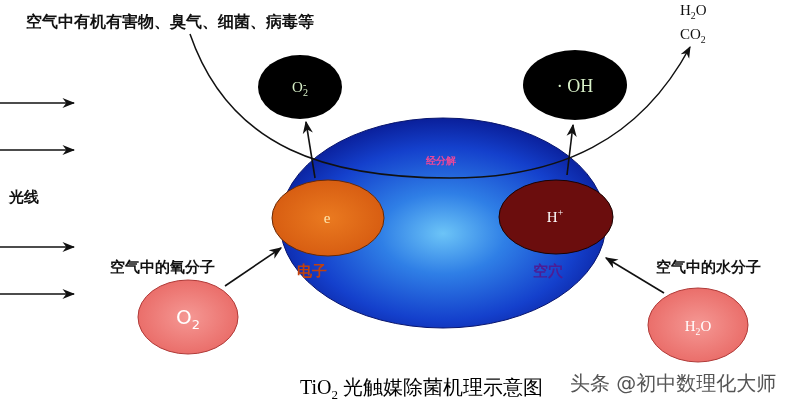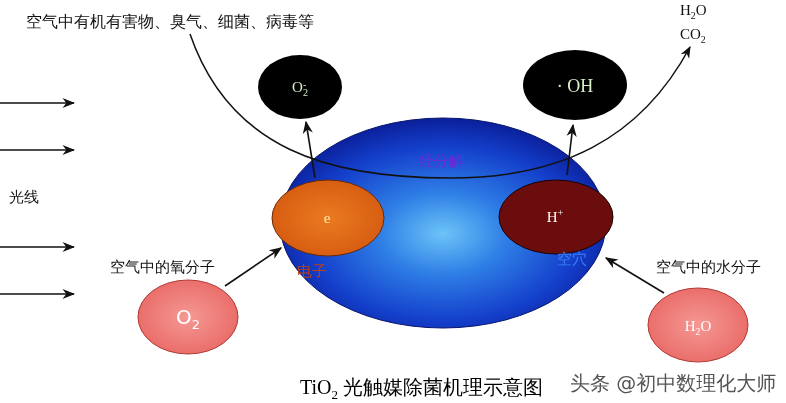--- a/index.html
+++ b/index.html
@@ -1,19 +1,19 @@
 <!DOCTYPE html>
 <html><head>
   <meta charset="utf-8">
   <style>
     html, body { margin: 0; padding: 0; background: #ffffff; }
     body { width: 786px; height: 403px; position: relative; overflow: hidden;
            font-family: "DejaVu Sans", "Liberation Sans", sans-serif; }
     .abs { position: absolute; }
-    .cn-bold { font-weight: normal; color: #111; font-size: 15px; white-space: nowrap; }
+    .cn-bold { font-weight: bold; color: #111; font-size: 15px; white-space: nowrap; }
     .serif { font-family: "Liberation Serif", "DejaVu Serif", serif; }
     svg.canvas { position: absolute; left: 0; top: 0; }
     .oval-label { position: absolute; transform: translate(-50%, -50%); white-space: nowrap; }
     sub, sup { font-size: 0.65em; }
   </style>
 </head>
 <body>
 
 <svg class="canvas" width="786" height="403" viewBox="0 0 786 403">
   <defs>
@@ -68,36 +68,36 @@
 
 <div class="abs cn-bold" style="left:26px; top:12px; font-size:16px;">空气中有机有害物、臭气、细菌、病毒等</div>
 
 <div class="abs serif" style="left:680px; top:1px; font-size:15px; line-height:18px; color:#111;">
   <div><span>H</span><sub>2</sub><span>O</span></div>
   <div><span>CO</span><sub>2</sub></div>
 </div>
 
 <div class="abs cn-bold" style="left:9px; top:188px;">光线</div>
 
-<div class="oval-label cn-bold" style="left:441px; top:161px; color:#6d28d9; font-size:15px;">经分解</div>
+<div class="oval-label cn-bold" style="left:441px; top:161px; color:#ec4899; font-size:10px;">经分解</div>
 
 <div class="oval-label serif" style="left:300px; top:88px; color:#d8f0c8; font-size:15px;">
   <span>O</span><span style="display:inline-flex; flex-direction:column; line-height:8px; vertical-align:middle; font-size:10px;">
       <span>-</span>
       <span>2</span>
     </span>
 </div>
 <div class="oval-label serif" style="left:575px; top:86px; color:#d8f0c8; font-size:18px;">· OH</div>
 
 <div class="oval-label serif" style="left:327px; top:218px; color:#ffe9b0; font-size:15px;">e</div>
 <div class="oval-label serif" style="left:555px; top:216px; color:#fff; font-size:15px;">
   <span>H</span><sup>+</sup>
 </div>
 <div class="abs cn-bold" style="left:297px; top:262px; color:#c2410c;">电子</div>
-<div class="abs cn-bold" style="left:533px; top:250px; color:#3b82f6;margin-left:24px;">空穴</div>
+<div class="abs cn-bold" style="left:533px; top:262px; color:#4c1d95;">空穴</div>
 
 <div class="abs cn-bold" style="left:110px; top:258px;">空气中的氧分子</div>
 <div class="oval-label" style="left:188px; top:318px; color:#fff; font-size:20px;">
   <span>O</span><sub>2</sub>
 </div>
 
 <div class="abs cn-bold" style="left:656px; top:258px;">空气中的水分子</div>
 <div class="oval-label serif" style="left:698px; top:327px; color:#fff; font-size:15px;">
   <span>H</span><sub>2</sub><span>O</span>
 </div>

